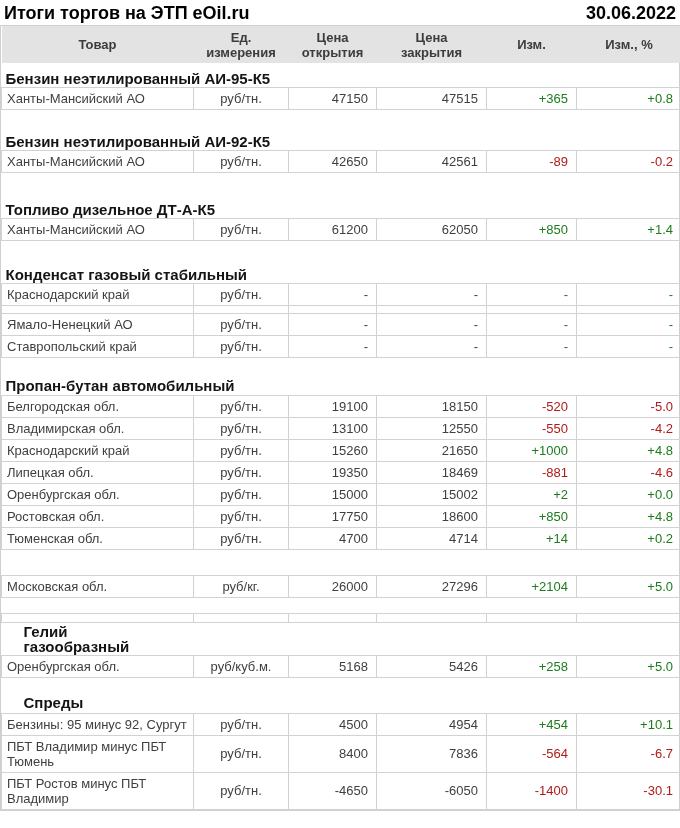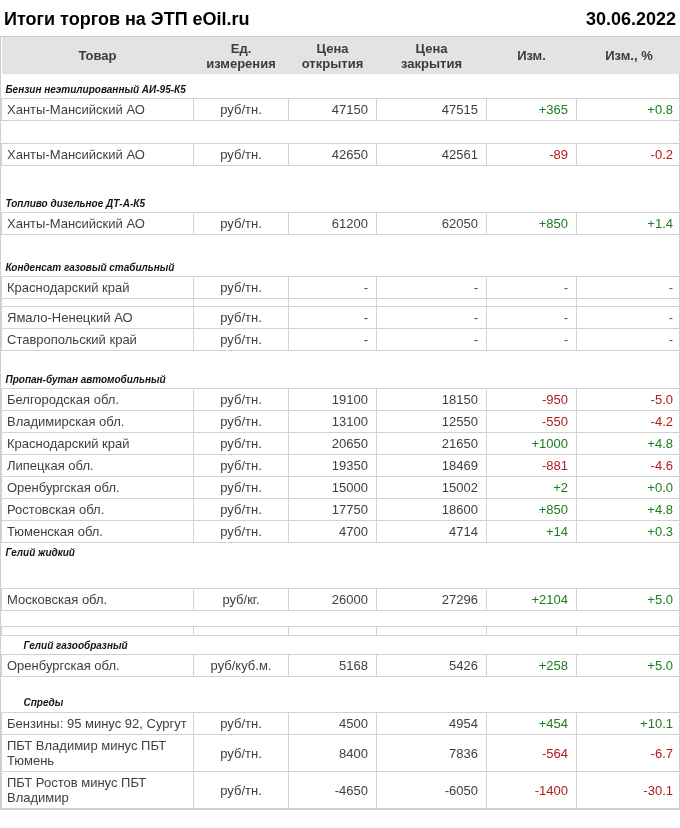--- a/index.html
+++ b/index.html
@@ -7,21 +7,21 @@
     --text:#3f3f3f; --section:#141414;
   }
   *{box-sizing:border-box;}
   html,body{margin:0;padding:0;}
   body{
     width:680px;height:828px;background:#ffffff;
     font-family:"Liberation Sans","DejaVu Sans",sans-serif;
     color:var(--text);overflow:hidden;
   }
   .titlebar{
-    height:36px;display:flex;justify-content:space-between;align-items:center;
+    height:25px;display:flex;justify-content:space-between;align-items:center;
     padding:2px 4px 0 4px;
   }
   .titlebar .title{font-size:18px;font-weight:bold;color:#000;}
   .titlebar .date{font-size:18px;font-weight:bold;color:#000;}
   .sheet{border:1px solid #cfcfcf;}
   table{width:100%;border-collapse:collapse;table-layout:fixed;}
   col.c0{width:192px}col.c1{width:95px}col.c2{width:88px}
   col.c3{width:110px}col.c4{width:90px}col.c5{width:105px}
   thead th{
     background:var(--hdr-bg);height:37px;font-size:13px;font-weight:bold;
@@ -29,22 +29,22 @@
     white-space:pre-line;line-height:15px;padding:2px 9px;border:none;
   }
   td{font-size:13px;line-height:15px;vertical-align:middle;}
   td.cellb{border:1px solid var(--border);height:22px;padding:3px 6px;}
   td.c-prod{text-align:left;padding-left:5px;padding-right:4px;}
   td.c-unit{text-align:center;}
   td.c-num{text-align:right;padding-right:8px;font-variant-numeric:tabular-nums;}
   td.pos{color:var(--green);}
   td.neg{color:var(--red);}
   tr.section td{
-    font-weight:bold;color:var(--section);font-size:10px;
-    text-align:left;padding:1px 4px;height:16px;border:none;font-style:italic;
+    font-weight:bold;color:var(--section);font-size:15px;
+    text-align:left;padding:1px 4px;height:16px;border:none;
   }
   tr.section td.cellb{padding:1px 22px;}
   td.spacer{border:none;padding:0;height:7px;}
 </style>
 </head>
 <body>
 
 <div class="titlebar">
   <span class="title">Итоги торгов на ЭТП eOil.ru</span>
   <span class="date">30.06.2022</span>
@@ -84,20 +84,23 @@
           <td class="cellb c-prod">Ханты-Мансийский АО</td>
           <td class="cellb c-unit">руб/тн.</td>
           <td class="cellb c-num">47150</td>
           <td class="cellb c-num">47515</td>
           <td class="cellb c-num pos">+365</td>
           <td class="cellb c-num pos">+0.8</td>
         </tr>
         <tr>
           <td colspan="6" class="spacer" style="height: 23px;"></td>
         </tr>
+        <tr class="section">
+          <td colspan="6">Бензин неэтилированный АИ-92-К5</td>
+        </tr>
         <tr>
           <td class="cellb c-prod">Ханты-Мансийский АО</td>
           <td class="cellb c-unit">руб/тн.</td>
           <td class="cellb c-num">42650</td>
           <td class="cellb c-num">42561</td>
           <td class="cellb c-num neg">-89</td>
           <td class="cellb c-num neg">-0.2</td>
         </tr>
         <tr>
           <td colspan="6" class="spacer" style="height: 29px;"></td>
@@ -155,35 +158,35 @@
           <td colspan="6" class="spacer" style="height: 20px;"></td>
         </tr>
         <tr class="section">
           <td colspan="6" style="height: 18px;">Пропан-бутан автомобильный</td>
         </tr>
         <tr>
           <td class="cellb c-prod">Белгородская обл.</td>
           <td class="cellb c-unit">руб/тн.</td>
           <td class="cellb c-num">19100</td>
           <td class="cellb c-num">18150</td>
-          <td class="cellb c-num neg">-950</td>
+          <td class="cellb c-num neg">-520</td>
           <td class="cellb c-num neg">-5.0</td>
         </tr>
         <tr>
           <td class="cellb c-prod">Владимирская обл.</td>
           <td class="cellb c-unit">руб/тн.</td>
           <td class="cellb c-num">13100</td>
           <td class="cellb c-num">12550</td>
           <td class="cellb c-num neg">-550</td>
           <td class="cellb c-num neg">-4.2</td>
         </tr>
         <tr>
           <td class="cellb c-prod">Краснодарский край</td>
           <td class="cellb c-unit">руб/тн.</td>
-          <td class="cellb c-num">20650</td>
+          <td class="cellb c-num">15260</td>
           <td class="cellb c-num">21650</td>
           <td class="cellb c-num pos">+1000</td>
           <td class="cellb c-num pos">+4.8</td>
         </tr>
         <tr>
           <td class="cellb c-prod">Липецкая обл.</td>
           <td class="cellb c-unit">руб/тн.</td>
           <td class="cellb c-num">19350</td>
           <td class="cellb c-num">18469</td>
           <td class="cellb c-num neg">-881</td>
@@ -204,24 +207,21 @@
           <td class="cellb c-num">18600</td>
           <td class="cellb c-num pos">+850</td>
           <td class="cellb c-num pos">+4.8</td>
         </tr>
         <tr>
           <td class="cellb c-prod">Тюменская обл.</td>
           <td class="cellb c-unit">руб/тн.</td>
           <td class="cellb c-num">4700</td>
           <td class="cellb c-num">4714</td>
           <td class="cellb c-num pos">+14</td>
-          <td class="cellb c-num pos">+0.3</td>
-        </tr>
-        <tr class="section">
-          <td colspan="6" style="height: 20px;">Гелий жидкий</td>
+          <td class="cellb c-num pos">+0.2</td>
         </tr>
         <tr>
           <td colspan="6" class="spacer" style="height: 26px;"></td>
         </tr>
         <tr>
           <td class="cellb c-prod">Московская обл.</td>
           <td class="cellb c-unit">руб/кг.</td>
           <td class="cellb c-num">26000</td>
           <td class="cellb c-num">27296</td>
           <td class="cellb c-num pos">+2104</td>

